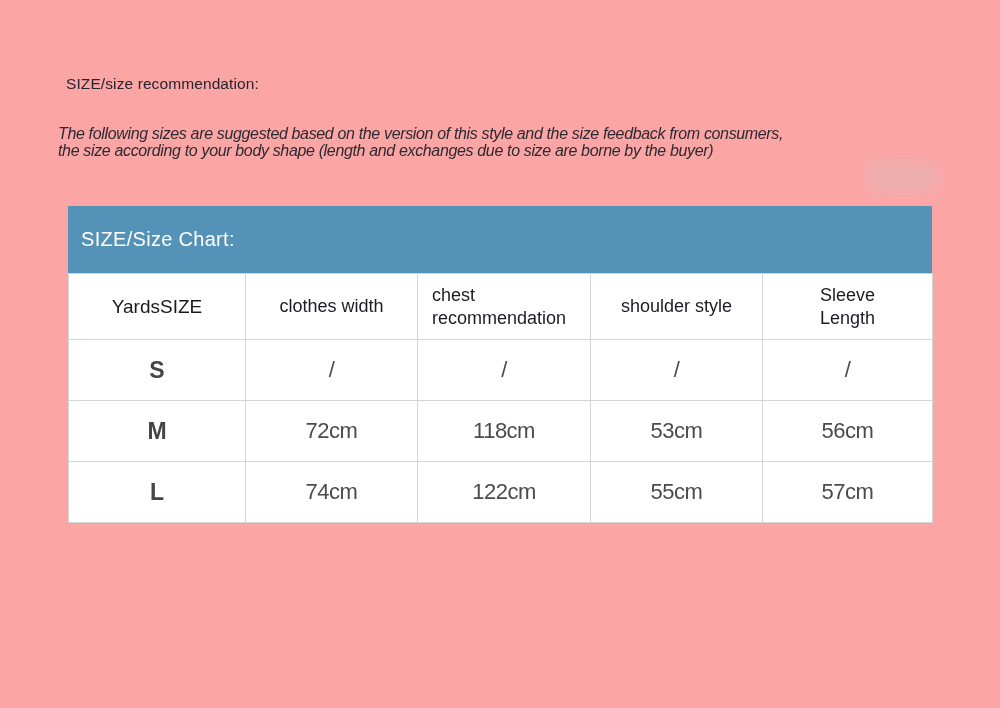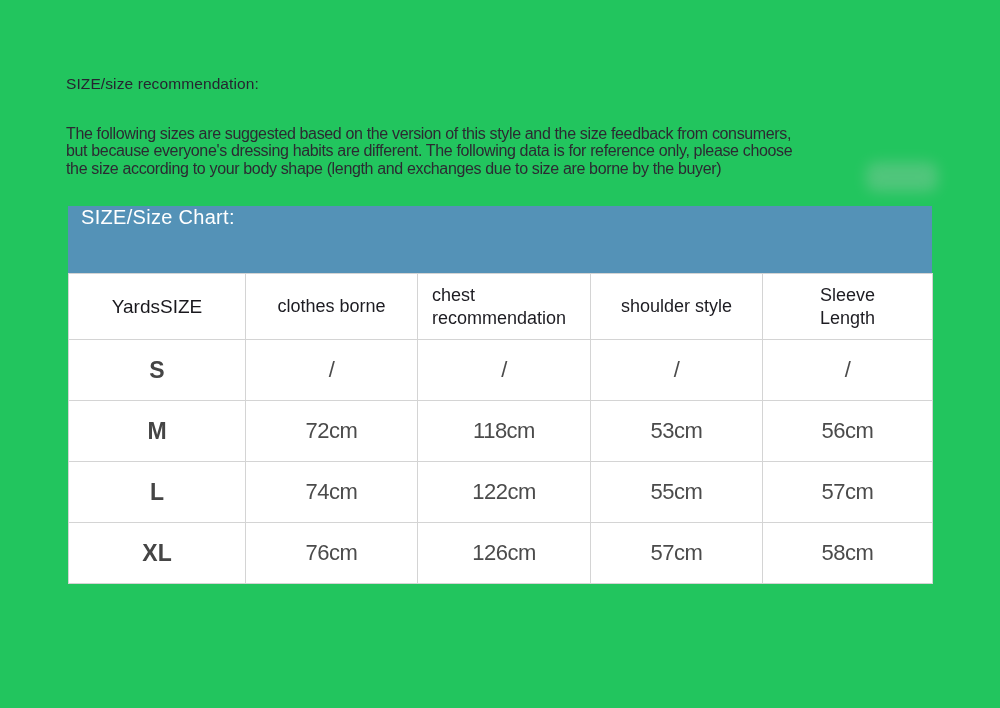--- a/index.html
+++ b/index.html
@@ -5,42 +5,43 @@
   html, body {
     margin: 0;
     padding: 0;
     background: #ffffff;
     font-family: "Liberation Sans", sans-serif;
   }
   #page {
     position: relative;
     width: 1000px;
     height: 708px;
-    background: #22c55e;
+    background: #fca5a5;
     overflow: hidden;
   }
   .page-title {
     position: absolute;
     left: 66px;
     top: 75px;
     margin: 0;
     font-size: 15.5px;
     font-weight: 400;
     color: #262430;
     letter-spacing: 0.1px;
   }
   .description {
     position: absolute;
-    left: 66px;
+    left: 58px;
     top: 125px;
     margin: 0;
     font-size: 16px;
     line-height: 17.4px;
     color: #2c2a32;
     letter-spacing: -0.35px;
+    font-style: italic;
   }
   .description .line {
     display: block;
     white-space: nowrap;
   }
   .smudge {
     position: absolute;
     left: 866px;
     top: 162px;
     width: 72px;
@@ -52,20 +53,21 @@
   }
   .chart-banner {
     position: absolute;
     left: 68px;
     top: 206px;
     width: 864px;
     height: 67px;
     background: #5492b7;
     color: #ffffff;
     display: flex;
+    align-items: center;
     box-sizing: border-box;
     padding-left: 13px;
     font-size: 20px;
     letter-spacing: 0.3px;
   }
   table.size-table {
     position: absolute;
     left: 68px;
     top: 273px;
     width: 864px;
@@ -113,42 +115,41 @@
 </style>
 </head>
 <body>
 
 <div id="page">
 
   <h2 class="page-title">SIZE/size recommendation:</h2>
 
   <p class="description">
     <span class="line">The following sizes are suggested based on the version of this style and the size feedback from consumers,</span>
-    <span class="line">but because everyone's dressing habits are different. The following data is for reference only, please choose</span>
     <span class="line">the size according to your body shape (length and exchanges due to size are borne by the buyer)</span>
   </p>
 
   <div class="smudge"></div>
 
   <div class="chart-banner">
     <span>SIZE/Size Chart:</span>
   </div>
 
   <table class="size-table">
     <colgroup>
       <col style="width:177px">
       <col style="width:172px">
       <col style="width:173px">
       <col style="width:172px">
       <col style="width:170px">
     </colgroup>
     <thead>
       <tr>
         <th class="col-yards">YardsSIZE</th>
-        <th class="col-clothes">clothes borne</th>
+        <th class="col-clothes">clothes width</th>
         <th class="col-chest">chest
 recommendation</th>
         <th class="col-shoulder">shoulder style</th>
         <th class="col-sleeve">Sleeve
 Length</th>
       </tr>
     </thead>
     <tbody id="size-rows">
         <tr>
           <td class="size-cell">S</td>
@@ -164,23 +165,16 @@
           <td class="value-cell">53cm</td>
           <td class="value-cell">56cm</td>
         </tr>
         <tr>
           <td class="size-cell">L</td>
           <td class="value-cell">74cm</td>
           <td class="value-cell">122cm</td>
           <td class="value-cell">55cm</td>
           <td class="value-cell">57cm</td>
         </tr>
-        <tr>
-          <td class="size-cell">XL</td>
-          <td class="value-cell">76cm</td>
-          <td class="value-cell">126cm</td>
-          <td class="value-cell">57cm</td>
-          <td class="value-cell">58cm</td>
-        </tr>
       </tbody>
   </table>
 
 </div>
 
 </body></html>

